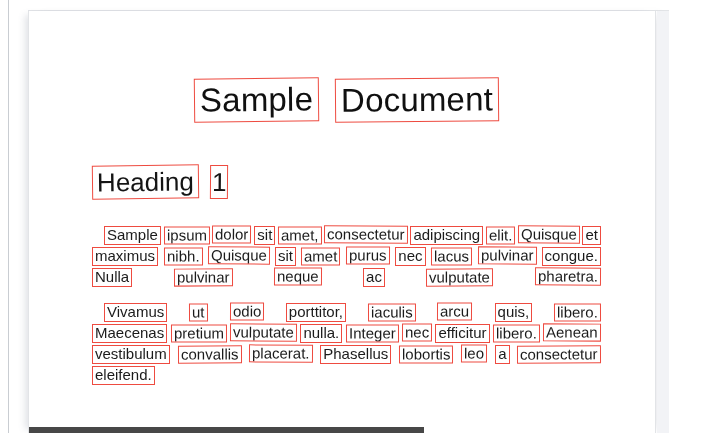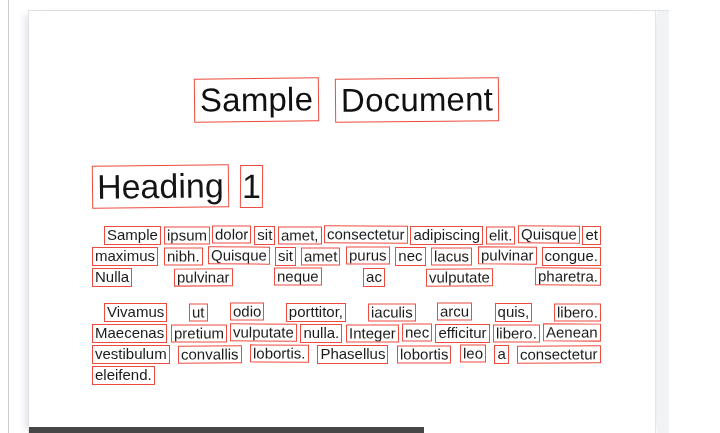--- a/index.html
+++ b/index.html
@@ -44,21 +44,21 @@
   .title-line{
     display:flex;justify-content:center;gap:17px;
     font-size:33px;letter-spacing:0.2px;color:#101010;
     margin:16px 0 0 0;height:46px;align-items:flex-start;
   }
   .title-line .w{padding:3px 5px;}
   .title-line .w:nth-child(1){transform:rotate(-0.6deg);}
   .title-line .w:nth-child(2){transform:rotate(-0.5deg);}
   .heading-line{
     display:flex;gap:13px;
-    font-size:34px;color:#141414;
+    font-size:26px;color:#141414;
     margin-top:41px;height:36px;align-items:flex-start;
   }
   .heading-line .w{padding:2px 4px;}
   .heading-line .w:nth-child(1){transform:rotate(-0.7deg);}
   .heading-line .w:nth-child(2){transform:rotate(0.4deg);padding:2px 1px;}
   .para{font-size:15px;margin:0;}
   .para-1{margin-top:23px;}
   .para-2{margin-top:14px;}
   .line{
     display:flex;height:21px;align-items:center;
@@ -138,21 +138,21 @@
             <span class="w">nulla.</span>
             <span class="w">Integer</span>
             <span class="w">nec</span>
             <span class="w">efficitur</span>
             <span class="w">libero.</span>
             <span class="w">Aenean</span>
           </div>
           <div class="line justify">
             <span class="w">vestibulum</span>
             <span class="w">convallis</span>
-            <span class="w">lobortis.</span>
+            <span class="w">placerat.</span>
             <span class="w">Phasellus</span>
             <span class="w">lobortis</span>
             <span class="w">leo</span>
             <span class="w">a</span>
             <span class="w">consectetur</span>
           </div>
           <div class="line nojustify">
             <span class="w">eleifend.</span>
           </div>
         </div>

